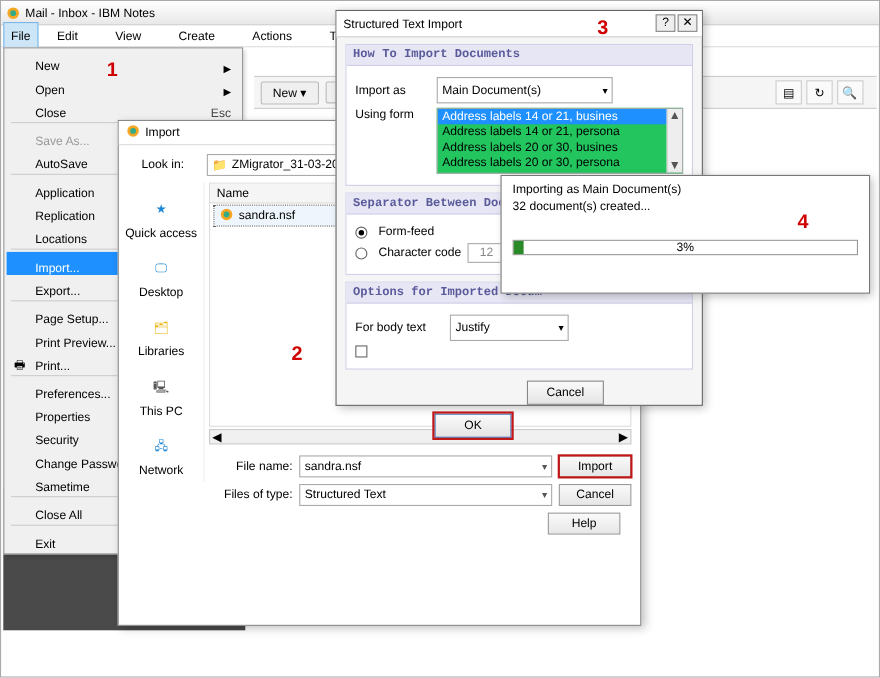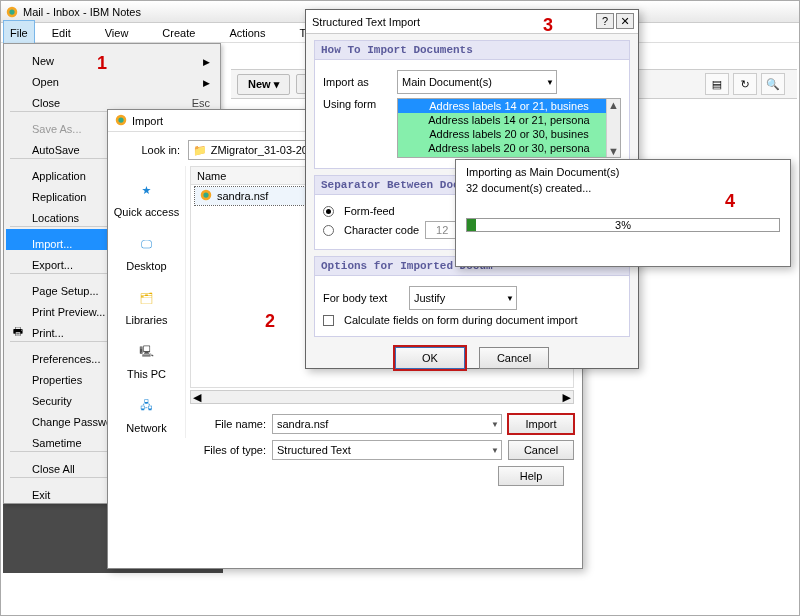--- a/index.html
+++ b/index.html
@@ -11,28 +11,28 @@
   .menubar span.active { background:#cde6f7; border:1px solid #7ab6e8; padding:6px 6px;}
   .filemenu { position:absolute; left:2px; top:42px; width:218px; background:#f0f0f0; border:1px solid #999; box-shadow:2px 2px 4px rgba(0,0,0,0.2); z-index:3; padding:2px;}
   .filemenu .mi { display:flex; align-items:flex-end; height:21px; padding:0 8px 0 26px; position:relative;}
   .filemenu .mi .rarrow { position:absolute; right:8px; font-size:9px;}
   .filemenu .mi .scut { position:absolute; right:8px; color:#444;}
   .filemenu .mi.disabled { color:#999;}
   .filemenu .mi.sel { background:#1e90ff; color:#fff;}
   .filemenu .sep { height:1px; background:#ccc; margin:2px 4px;}
   .filemenu .picon { position:absolute; left:5px; width:14px; height:14px; display:flex; align-items:center; justify-content:center;}
   .bgbar { position:absolute; left:230px; top:68px; right:2px; height:30px; background:#f5f5f5; border-top:1px solid #ccc; border-bottom:1px solid #ccc; z-index:1; display:flex; align-items:center;}
-  .bgbar .btn { margin-left:6px; padding:3px 10px; background:#f0f0f0; border:1px solid #bbb; border-radius:2px;font-weight:bold;}
+  .bgbar .btn { margin-left:6px; padding:3px 10px; background:#f0f0f0; border:1px solid #bbb; border-radius:2px;}
   .bgbar .iconbtn { width:24px; height:22px; margin-left:4px; border:1px solid #ccc; background:#fafafa; display:flex; align-items:center; justify-content:center;}
   .annot { position:absolute; color:#d00000; font-weight:bold; font-size:18px; z-index:50; font-family:Arial;}
   
   .importdlg { position:absolute; left:106px; top:108px; width:476px; height:460px; background:#fff; border:1px solid #888; box-shadow:3px 3px 8px rgba(0,0,0,0.25); z-index:5;}
   .importdlg .dtitle { height:22px; background:#fff; display:flex; align-items:center; padding:0 6px; border-bottom:1px solid #ddd;}
   .importdlg .row { display:flex; align-items:center; margin:6px 8px;}
-  .importdlg .lbl { width:72px; text-align:right; padding-right:8px;}
+  .importdlg .lbl { width:72px; text-align:center; padding-right:8px;}
   .combo { flex:1; height:20px; border:1px solid #aaa; background:#fff; display:flex; align-items:center; padding:0 4px; position:relative;}
   .combo .dd { position:absolute; right:2px; font-size:8px; color:#555;}
   .sidepanel { position:absolute; left:0; top:56px; width:78px; bottom:130px; border-right:1px solid #eee; display:flex; flex-direction:column; align-items:center; padding-top:6px; gap:4px;}
   .sidepanel .sitem { width:70px; text-align:center; padding:4px 0; }
   .sidepanel .sitem .sicon { width:28px; height:28px; margin:0 auto 2px; display:flex; align-items:center; justify-content:center; border-radius:3px;}
   .filelist { position:absolute; left:82px; top:56px; right:8px; height:222px; border:1px solid #ddd;}
   .filelist .hdr { height:18px; background:#f5f5f5; border-bottom:1px solid #ddd; padding:0 6px; display:flex; align-items:center;}
   .filelist .frow { height:18px; display:flex; align-items:center; padding:0 4px; margin:2px 4px;}
   .filelist .frow.sel { outline:1px dotted #666; background:#eef5fc;}
   .scrollh { position:absolute; left:82px; right:8px; height:14px; border:1px solid #ccc; background:#f0f0f0; display:flex; align-items:center; justify-content:space-between; padding:0 2px;}
@@ -42,33 +42,33 @@
   .dbtn.hl { outline:2px solid #c01818; outline-offset:-1px;}
   
   .stidlg { position:absolute; left:304px; top:8px; width:334px; height:360px; background:#f5f5f5; border:1px solid #666; box-shadow:3px 3px 8px rgba(0,0,0,0.25); z-index:10;}
   .stidlg .dhdr { height:24px; background:#fff; border-bottom:1px solid #ccc; display:flex; align-items:center; padding:0 6px; position:relative;}
   .stidlg .dhdr .wbtn { position:absolute; top:3px; width:18px; height:16px; border:1px solid #888; background:#eee; text-align:center; line-height:14px;}
   .group { margin:6px 8px; border:1px solid #cfcfe8; background:#fff;}
   .grouptitle { background:#e6e6f5; padding:3px 6px; color:#5b5b9b; font-weight:600; border-bottom:1px solid #cfcfe8;font-family:Liberation Mono, monospace;}
   .groupbody { padding:6px 8px;}
   .srow { display:flex; align-items:center; margin:4px 0; gap:6px;}
   .srow .slbl { width:68px;}
-  .listbox { flex:1; height:60px; border:1px solid #aaa; background:#86efac; overflow:hidden; position:relative;text-align:center;}
+  .listbox { flex:1; height:60px; border:1px solid #aaa; background:#22c55e; overflow:hidden; position:relative;}
   .listbox .li { padding:1px 4px; white-space:nowrap;}
   .listbox .li.sel { background:#1e90ff; color:#fff;}
   .listbox .vscroll { position:absolute; right:0; top:0; bottom:0; width:14px; background:#eee; border-left:1px solid #ccc; display:flex; flex-direction:column; justify-content:space-between; align-items:center; font-size:7px; color:#555;}
   .radio { width:11px; height:11px; border:1px solid #666; border-radius:50%; display:inline-flex; align-items:center; justify-content:center; margin-right:4px;}
   .radio.on::after { content:""; width:5px; height:5px; background:#000; border-radius:50%;}
   .chk { width:11px; height:11px; border:1px solid #666; display:inline-block; margin-right:4px; vertical-align:middle;}
   .numbox { width:34px; height:18px; border:1px solid #aaa; background:#fff; text-align:center; line-height:16px; color:#888;}
   .sel2 { width:108px; height:24px; border:1px solid #aaa; background:#fff; display:flex; align-items:center; padding:0 4px; position:relative;text-align:center;}
   .sel2 .dd { position:absolute; right:2px; font-size:8px;}
   .btnrow { display:flex; justify-content:center; gap:14px; margin:10px 0 8px;}
   .stibtn { width:70px; height:22px; border:1px solid #888; background:linear-gradient(#fafafa,#e4e4e4); display:flex; align-items:center; justify-content:center;}
-  .stibtn.ok { outline:2px solid #c01818; outline-offset:0px; border:1px solid #3a6db5;}
+  .stibtn.ok { outline:2px solid #c01818; outline-offset:0px; border:1px solid #3a6db5;margin-top:30px;}
   
   .progdlg { position:absolute; left:454px; top:158px; width:336px; height:108px; background:#fff; border:1px solid #777; z-index:20; box-shadow:3px 3px 8px rgba(0,0,0,0.25); padding:6px 10px;}
   .progbar { height:14px; border:1px solid #999; background:#fff; position:relative; margin-top:24px;}
   .progbar .fill { position:absolute; left:0; top:0; bottom:0; width:3%; background:#2a8a27;}
   .progbar .plabel { position:absolute; width:100%; text-align:center; top:0; line-height:12px;}
   .darkstrip { position:absolute; left:2px; top:442px; width:220px; height:130px; background:#4a4a4a; z-index:0;}
   .darkstrip .omail { color:#ddd; padding:4px 8px;}
   .logo-svg{width:14px;height:14px;}
 </style>
 </head>
@@ -325,21 +325,20 @@
     <div class="groupbody">
       <div class="srow">
         <div class="slbl" style="width:80px">For body text</div>
         <div class="sel2">
             <span>Justify</span>
             <span class="dd">▼</span>
           </div>
       </div>
       <div class="srow">
           <span class="chk"></span>
-          <span>Calculate fields on form during document import</span>
         </div>
     </div>
   </div>
 
   <div class="btnrow">
     <div class="stibtn ok">OK</div>
     <div class="stibtn">Cancel</div>
   </div>
 </div>
 

